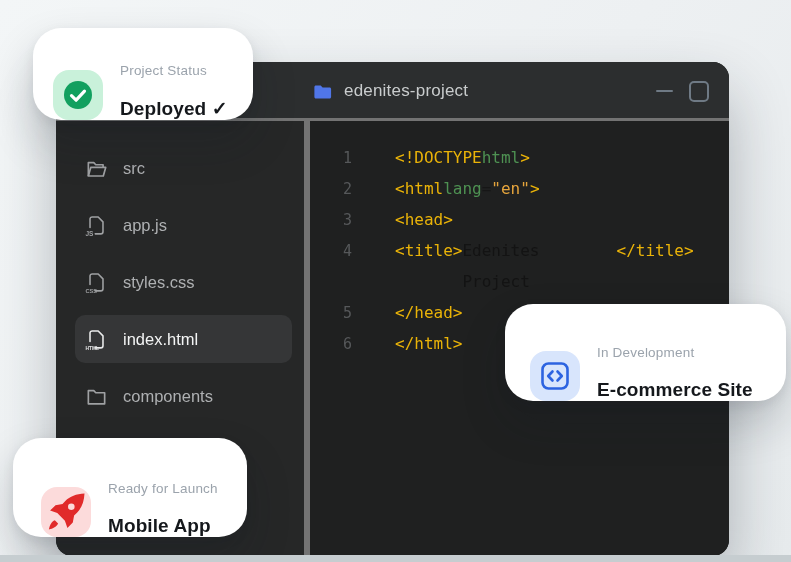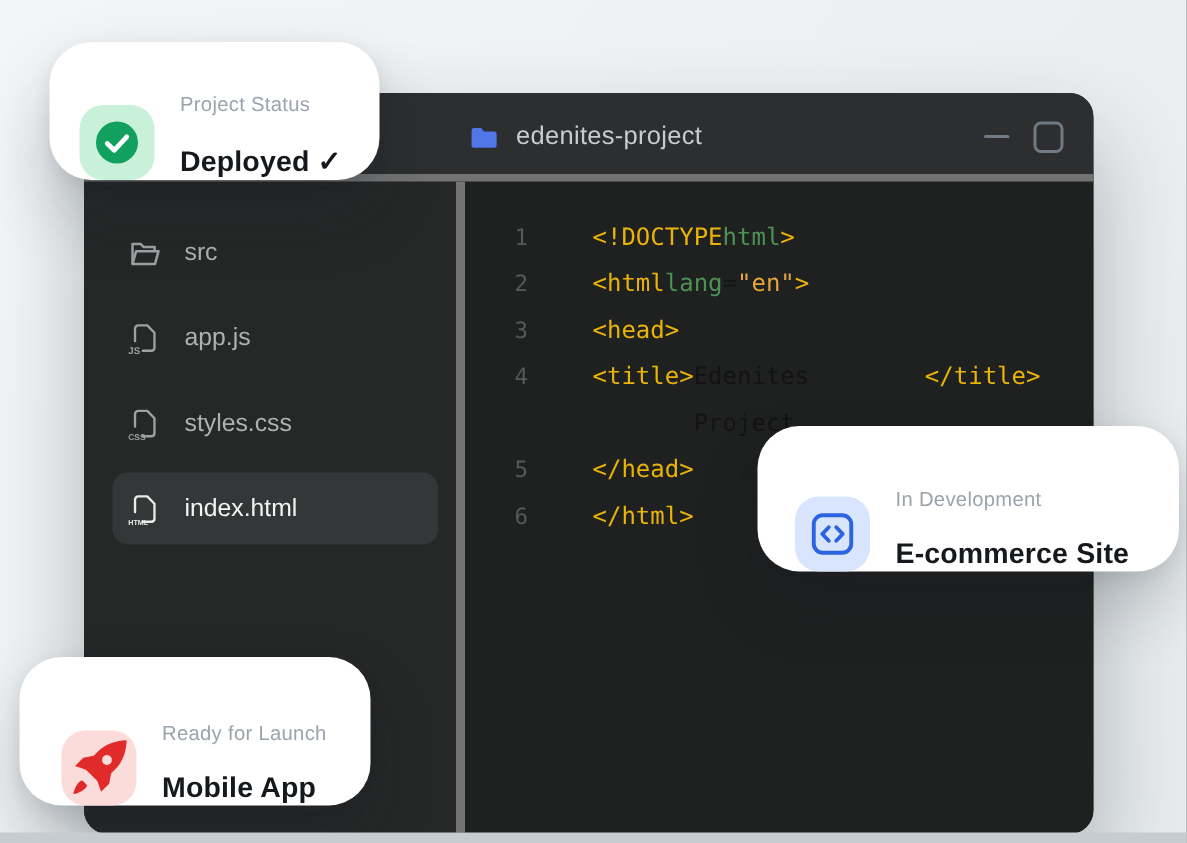--- a/index.html
+++ b/index.html
@@ -16,21 +16,21 @@
 
   
   .window {
     position:absolute; left:56px; top:62px; width:673px; height:494px;
     background:#1f2020; border-radius:16px;
     box-shadow:0 30px 60px rgba(25,35,45,.30);
     overflow:hidden;
   }
   .titlebar {
     position:relative; height:59px; background:#2c2e2f;
-    border-bottom:5px solid #737373;
+    border-bottom:3px solid #737373;
   }
   .tb-folder { position:absolute; left:256px; top:19px; width:21px; height:21px; }
   .tb-title {
     position:absolute; left:288px; top:19px;
     font-size:17px; color:#c9cccd; letter-spacing:.2px;
   }
   .tb-min {
     position:absolute; right:56px; top:28px; width:17px; height:2px;
     background:#6f7a85; border-radius:2px; cursor:pointer;
   }
@@ -72,21 +72,21 @@
   .tk-plain  { color:#1f2020; }
 
   
   .card {
     position:absolute; background:#ffffff; border-radius:28px;
     display:flex; align-items:flex-end; gap:17px;
     box-shadow:0 22px 45px rgba(20,30,42,.20), 0 4px 12px rgba(20,30,42,.08);
     cursor:pointer;
   }
   .card-deployed  { left:33px;  top:28px;  width:220px; height:92px;  padding-left:20px; }
-  .card-ecommerce { left:505px; top:284px; width:281px; height:97px;  padding-left:25px; }
+  .card-ecommerce { left:505px; top:304px; width:281px; height:97px;  padding-left:25px; }
   .card-mobile    { left:13px;  top:438px; width:234px; height:99px;  padding-left:28px; }
   .tile {
     width:50px; height:50px; border-radius:16px; flex-shrink:0;
     display:flex; align-items:center; justify-content:center;
   }
   .tile-green { background:#c9f1da; }
   .tile-blue  { background:#d8e5fc; }
   .tile-red   { background:#fcdbdb; }
   .tile svg { width:50px; height:50px; }
   .card-label { font-size:13.5px; color:#9ba3ac; letter-spacing:.2px; }
@@ -135,20 +135,28 @@
         </div>
         <div class="side-item active">
           <span style="display: flex;">
             <svg viewBox="0 0 22 22" fill="none" stroke="currentColor" stroke-width="1.5" stroke-linecap="round" stroke-linejoin="round">
               <path d="M4.8 12.8V4.9c0-1.2.9-2.1 2.1-2.1h5.7l4.6 4.7v9.4c0 1.2-.9 2.1-2.1 2.1H9.8"></path>
               <text x="0.5" y="21.3" font-size="4.6" font-weight="700" font-family="Liberation Sans, sans-serif" fill="currentColor" stroke="none">HTML</text>
             </svg>
           </span>
           <span class="lbl">index.html</span>
         </div>
+        <div class="side-item">
+          <span style="display: flex;">
+            <svg viewBox="0 0 22 22" fill="none" stroke="currentColor" stroke-width="1.6" stroke-linejoin="round">
+              <path d="M3.2 18V5.4h5.2l1.9 2h8.5V18H3.2z"></path>
+            </svg>
+          </span>
+          <span class="lbl">components</span>
+        </div>
       </div>
     <div class="editor" id="code-lines">
         <div class="line">
           <span class="num">1</span>
           <span class="code"><span class="tk-tag">&lt;!DOCTYPE</span><span class="tk-attr">html</span><span class="tk-tag">&gt;</span></span>
         </div>
         <div class="line">
           <span class="num">2</span>
           <span class="code"><span class="tk-tag">&lt;html</span><span class="tk-attr">lang</span><span class="tk-punct">=</span><span class="tk-string">"en"</span><span class="tk-tag">&gt;</span></span>
         </div>

